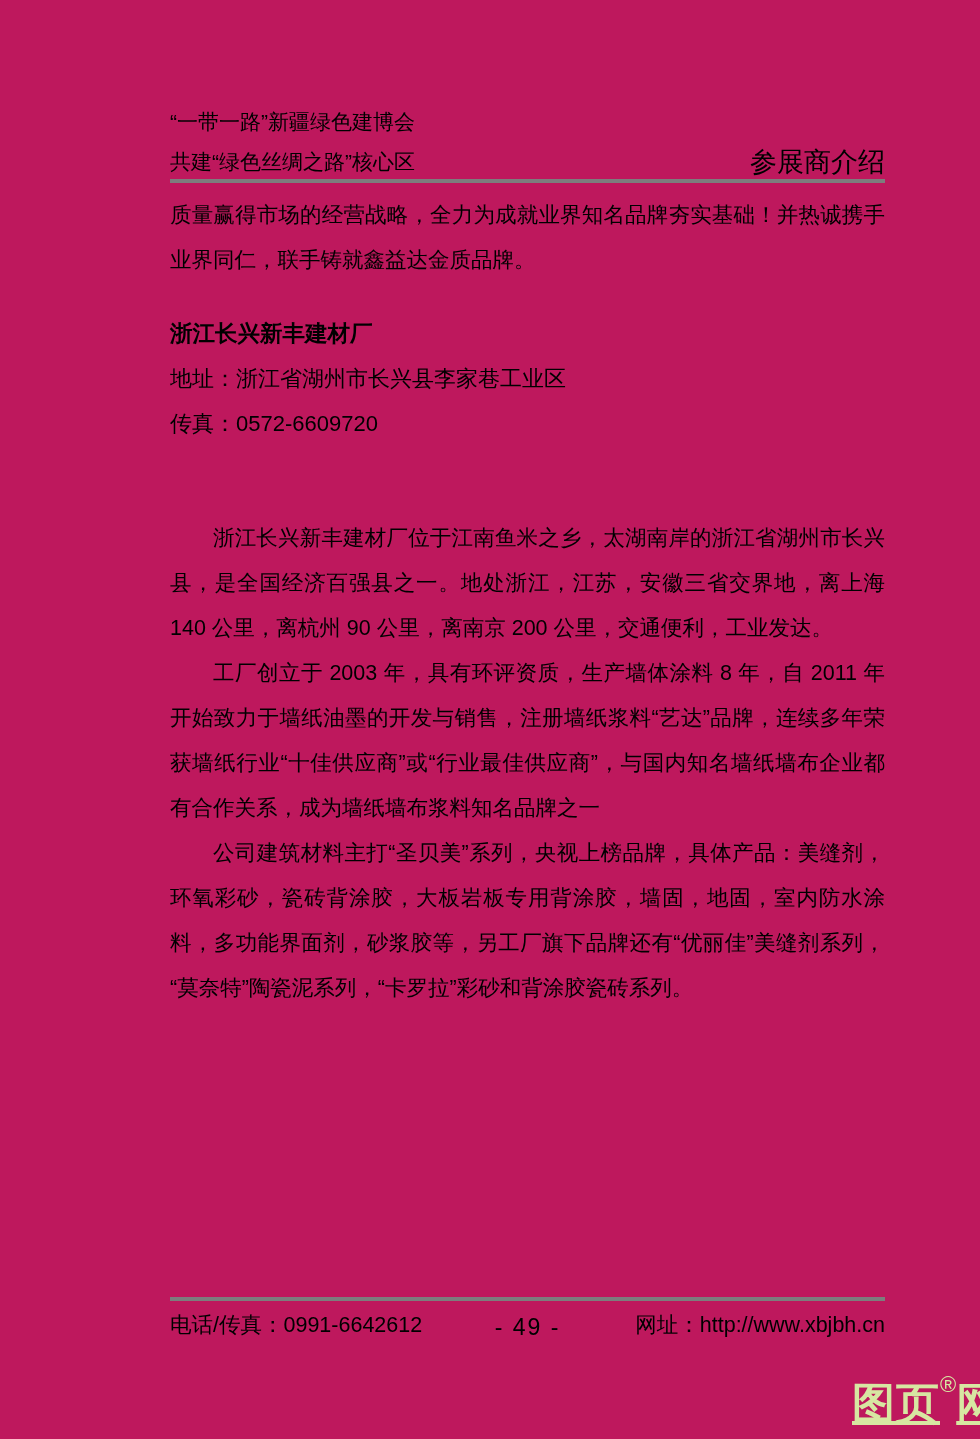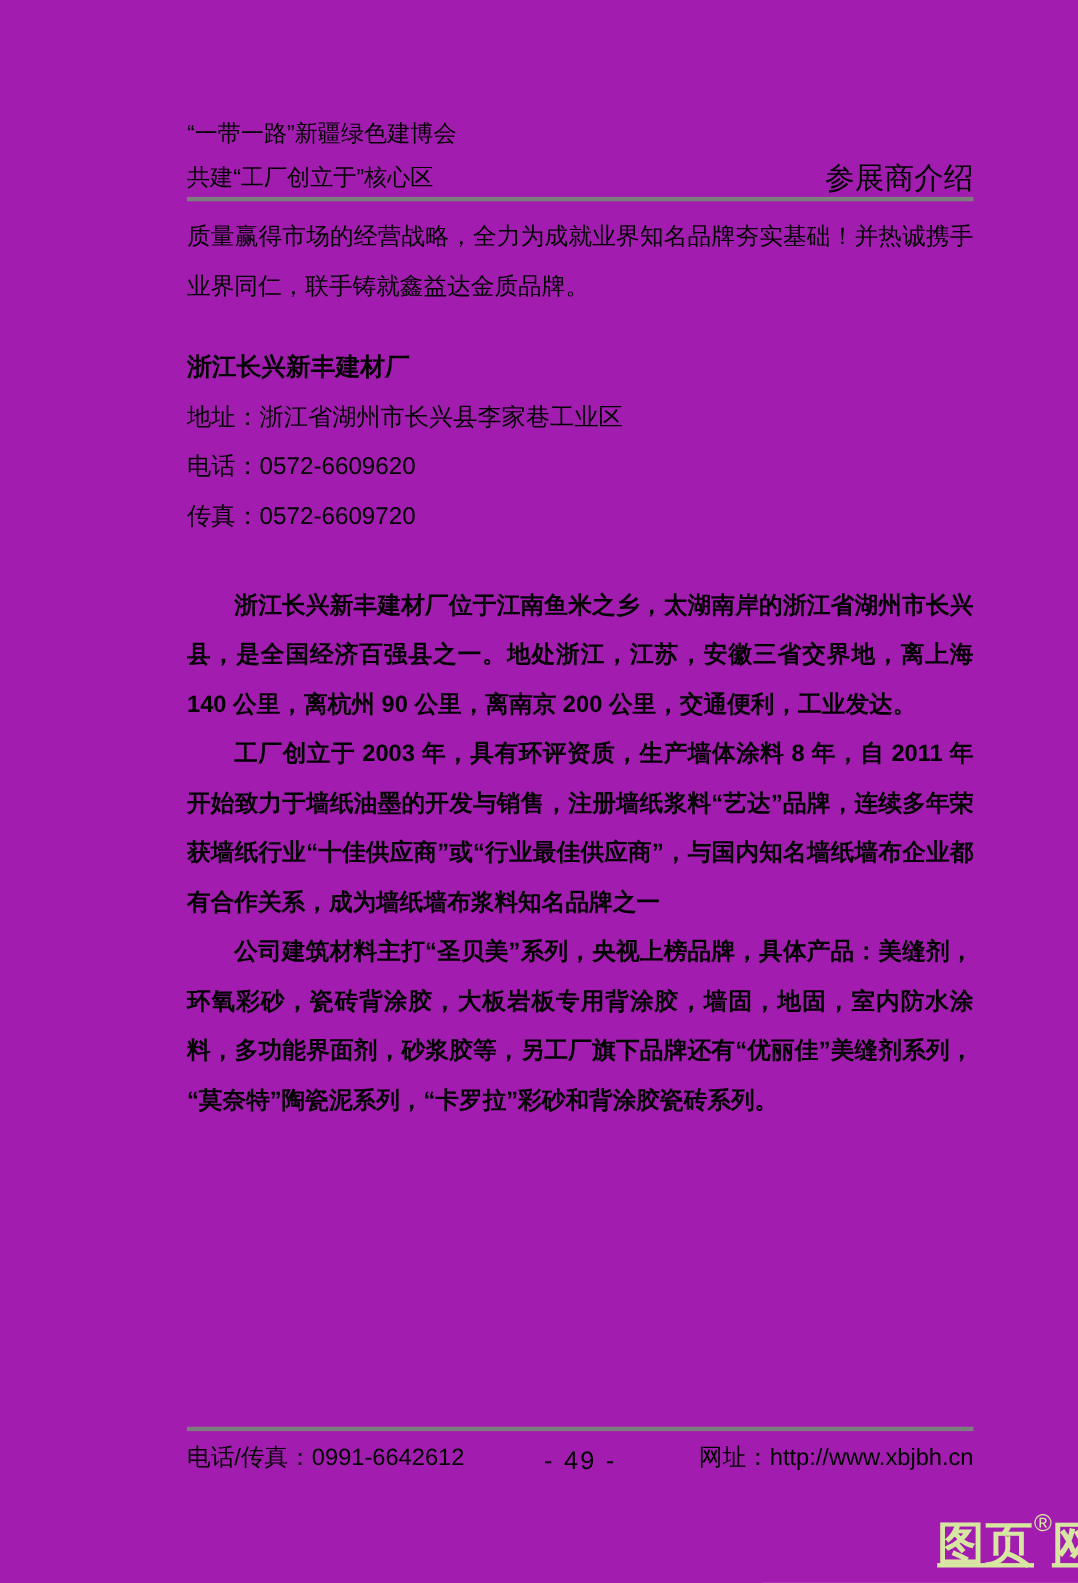--- a/index.html
+++ b/index.html
@@ -10,21 +10,21 @@
   * { margin: 0; padding: 0; box-sizing: border-box; }
   html, body { background: #ffffff; }
   body {
     font-family: "Liberation Sans", "DejaVu Sans", sans-serif;
     color: var(--text-color);
   }
   .page {
     position: relative;
     width: 980px;
     height: 1439px;
-    background: #a21caf;
+    background: #be185d;
     overflow: hidden;
     margin: 0 auto;
   }
   
   .header {
     position: absolute;
     top: 102px;
     left: 170px;
     width: 715px;
     display: flex;
@@ -65,24 +65,23 @@
     font-size: 22px;
     line-height: 45px;
   }
   .company .company-name {
     font-size: 22.5px;
     font-weight: bold;
     line-height: 45px;
   }
   .paragraphs {
     position: absolute;
-    top: 528px;
+    top: 516px;
     left: 170px;
     width: 715px;
-    font-weight: bold;
   }
   .paragraphs p {
     font-size: 21.5px;
     line-height: 45px;
     text-align: justify;
     text-indent: 2em;
     margin: 0;
   }
   
   .footer-divider {
@@ -142,34 +141,33 @@
   }
 </style>
 </head>
 <body>
 
 <div class="page">
 
   <div class="header">
     <div class="header-left">
       <div>“一带一路”新疆绿色建博会</div>
-      <div>共建“工厂创立于”核心区</div>
+      <div>共建“绿色丝绸之路”核心区</div>
     </div>
     <div class="header-right">
       <div class="cn">参展商介绍</div>
     </div>
   </div>
   <div class="header-divider"></div>
 
   <div class="intro">质量赢得市场的经营战略，全力为成就业界知名品牌夯实基础！并热诚携手业界同仁，联手铸就鑫益达金质品牌。</div>
 
   <div class="company">
     <div class="company-name">浙江长兴新丰建材厂</div>
     <div>地址：浙江省湖州市长兴县李家巷工业区</div>
-    <div>电话：0572-6609620</div>
     <div>传真：0572-6609720</div>
   </div>
 
   <div class="paragraphs">
     <p>浙江长兴新丰建材厂位于江南鱼米之乡，太湖南岸的浙江省湖州市长兴县，是全国经济百强县之一。地处浙江，江苏，安徽三省交界地，离上海 140 公里，离杭州 90 公里，离南京 200 公里，交通便利，工业发达。</p>
     <p>工厂创立于 2003 年，具有环评资质，生产墙体涂料 8 年，自 2011 年开始致力于墙纸油墨的开发与销售，注册墙纸浆料“艺达”品牌，连续多年荣获墙纸行业“十佳供应商”或“行业最佳供应商”，与国内知名墙纸墙布企业都有合作关系，成为墙纸墙布浆料知名品牌之一</p>
     <p>公司建筑材料主打“圣贝美”系列，央视上榜品牌，具体产品：美缝剂，环氧彩砂，瓷砖背涂胶，大板岩板专用背涂胶，墙固，地固，室内防水涂料，多功能界面剂，砂浆胶等，另工厂旗下品牌还有“优丽佳”美缝剂系列，“莫奈特”陶瓷泥系列，“卡罗拉”彩砂和背涂胶瓷砖系列。</p>
   </div>
 
   <div class="footer-divider"></div>

